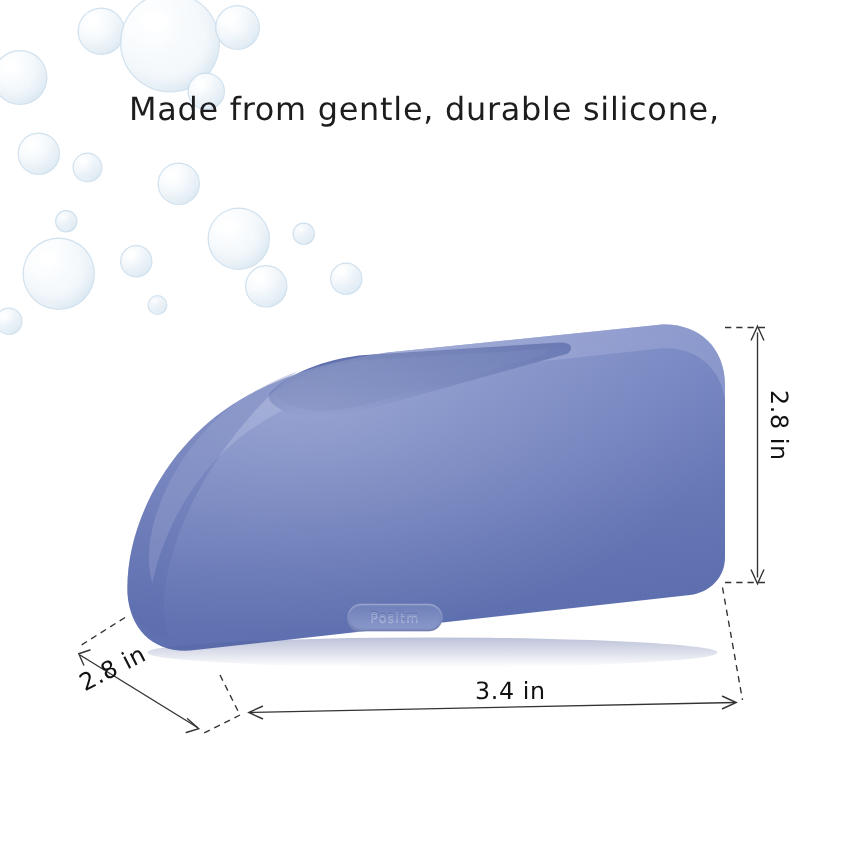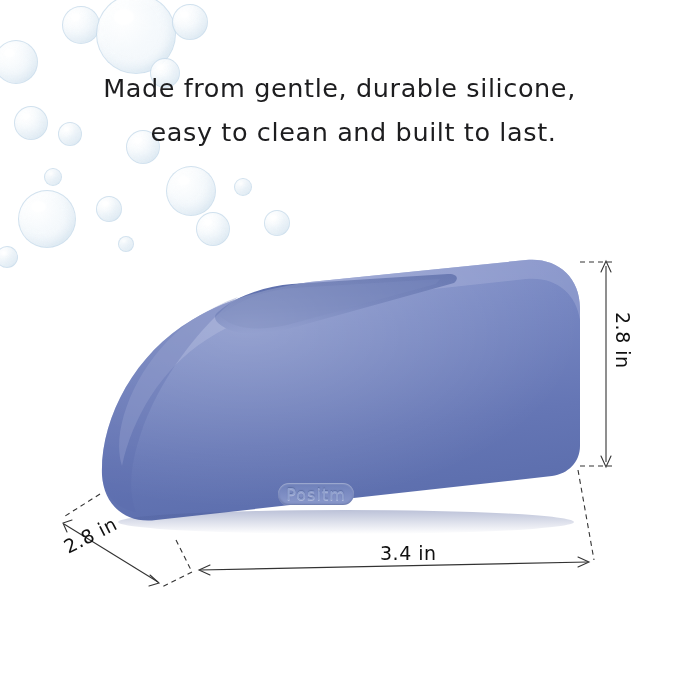--- a/index.html
+++ b/index.html
@@ -89,21 +89,21 @@
     height: 22px;
     border-radius: 11px;
     background: linear-gradient(180deg, #6d7fb8 0%, #7e8ec4 55%, #8c9acb 100%);
     box-shadow: inset 0 1px 1.5px rgba(255,255,255,0.40),
                 inset 0 -1px 2px rgba(60,75,125,0.45),
                 0 1px 0 rgba(255,255,255,0.18);
     display: flex;
     align-items: center;
     justify-content: center;
     color: #8fa0cf;
-    font-size: 16px;
+    font-size: 10px;
     letter-spacing: 1px;
     text-shadow: 0 1px 0 rgba(255,255,255,0.35), 0 -1px 1px rgba(70,85,135,0.5);
     font-family: "DejaVu Sans", sans-serif;
   }
 
   
   .dim-label {
     position: absolute;
     color: #111;
     font-size: 19px;
@@ -156,21 +156,20 @@
     <div class="bubble" style="left:196px; top:212px; width:32px;  height:32px;"></div>
     <div class="bubble" style="left:264px; top:210px; width:24px;  height:24px;"></div>
     <div class="bubble" style="left:234px; top:178px; width:16px;  height:16px;"></div>
     <div class="bubble" style="left:118px; top:236px; width:14px;  height:14px;"></div>
     <div class="bubble" style="left:-4px;  top:246px; width:20px;  height:20px;"></div>
     <div class="bubble" style="left:44px;  top:168px; width:16px;  height:16px;"></div>
   </div>
 
   <div class="headline">
     <span class="l1">Made from gentle, durable silicone,</span>
-    <span class="l2">easy to clean and built to last.</span>
   </div>
 
   <div id="product-wrap">
     <svg width="490" height="290" viewBox="0 0 490 290">
       <defs>
         <linearGradient id="bodyGrad" x1="0" y1="0" x2="0.25" y2="1">
           <stop offset="0%" stop-color="#8b98cd"></stop>
           <stop offset="35%" stop-color="#7787c2"></stop>
           <stop offset="75%" stop-color="#6576b5"></stop>
           <stop offset="100%" stop-color="#5d6fae"></stop>

